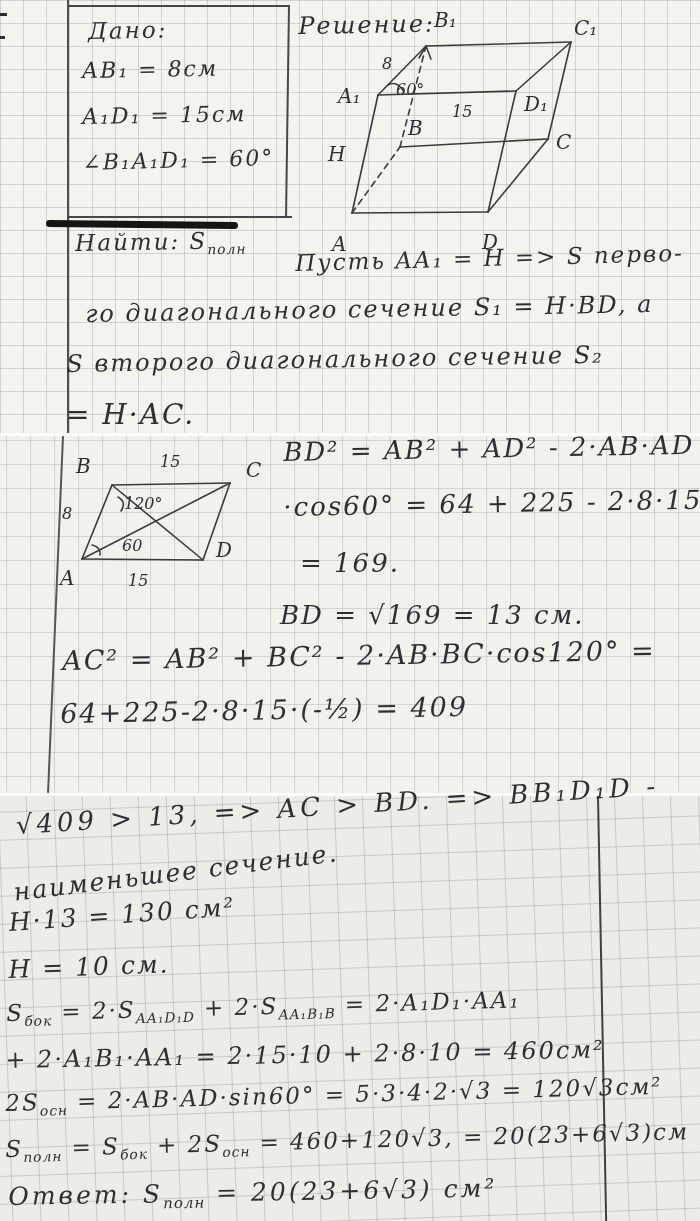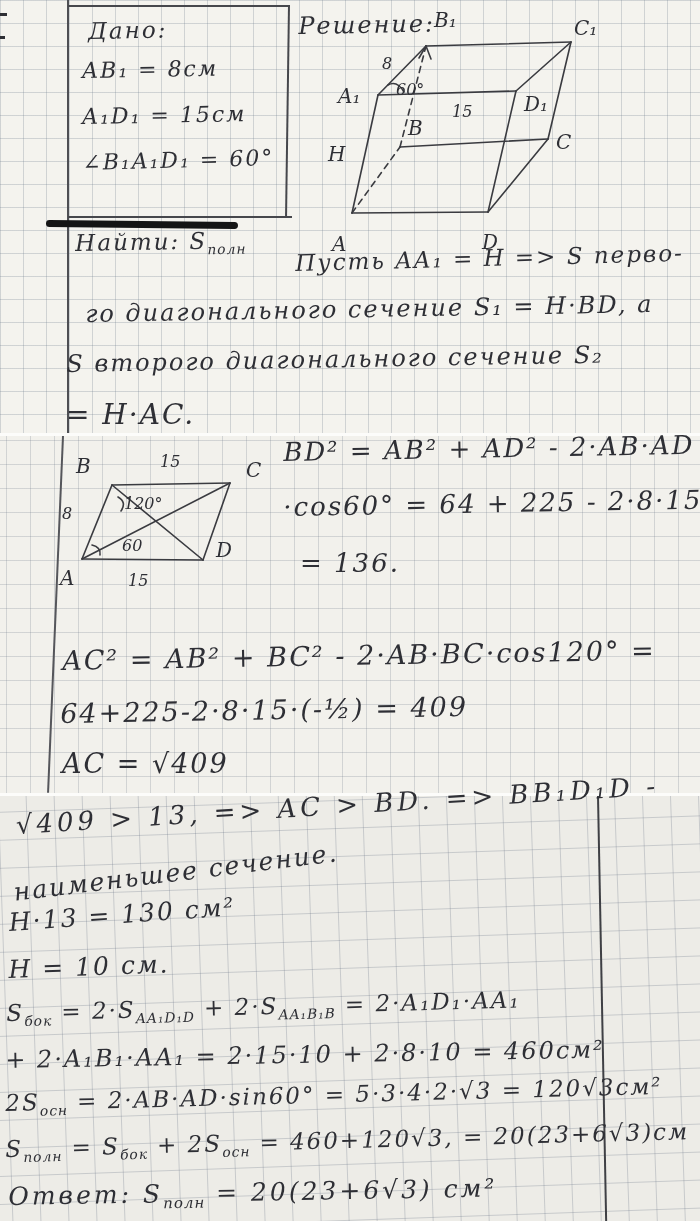--- a/index.html
+++ b/index.html
@@ -125,25 +125,25 @@
     <text x="158" y="112">D</text>
     <text class="small" x="102" y="22">15</text>
     <text class="small" x="4" y="74">8</text>
     <text class="small" x="66" y="64">120°</text>
     <text class="small" x="64" y="106">60</text>
     <text class="small" x="70" y="141">15</text>
   </svg>
 
   <div class="hw" style="left:283px;top:437px;font-size:26px;transform:rotate(-1deg)">BD² = AB² + AD² - 2·AB·AD</div>
   <div class="hw" style="left:283px;top:492px;font-size:26px;transform:rotate(-1deg)">·cos60° = 64 + 225 - 2·8·15·½</div>
-  <div class="hw" style="left:300px;top:548px;font-size:26px">= 136.</div>
+  <div class="hw" style="left:300px;top:548px;font-size:26px">= 169.</div>
+  <div class="hw" style="left:280px;top:600px;font-size:26px">BD = √169 = 13 см.</div>
 
   <div class="hw" style="left:62px;top:645px;font-size:27px;transform:rotate(-1deg)">AC² = AB² + BC² - 2·AB·BC·cos120° =</div>
   <div class="hw" style="left:60px;top:698px;font-size:27px;transform:rotate(-1deg)">64+225-2·8·15·(-½) = 409</div>
-  <div class="hw" style="left:62px;top:748px;font-size:27px">AC = √409</div>
 
   <div class="hw" style="left:15px;top:810px;font-size:26px;letter-spacing:4px;transform:rotate(-3.5deg)">√409 &gt; 13, =&gt; AC &gt; BD. =&gt; BB₁D₁D -</div>
   <div class="hw" style="left:12px;top:878px;font-size:25px;transform:rotate(-7deg)">наименьшее сечение.</div>
   <div class="hw" style="left:8px;top:908px;font-size:25px;transform:rotate(-4deg)">H·13 = 130 см²</div>
   <div class="hw" style="left:8px;top:955px;font-size:25px;transform:rotate(-2deg)">H = 10 см.</div>
   <div class="hw" style="left:6px;top:1000px;font-size:23px;transform:rotate(-1.5deg)">
     <span>S</span><sub>бок</sub><span> = 2·S</span><sub>AA₁D₁D</sub><span> + 2·S</span><sub>AA₁B₁B</sub><span> = 2·A₁D₁·AA₁</span>
   </div>
   <div class="hw" style="left:5px;top:1046px;font-size:24px;transform:rotate(-1deg)">+ 2·A₁B₁·AA₁ = 2·15·10 + 2·8·10 = 460см²</div>
   <div class="hw" style="left:5px;top:1090px;font-size:23px;transform:rotate(-1.5deg)">

